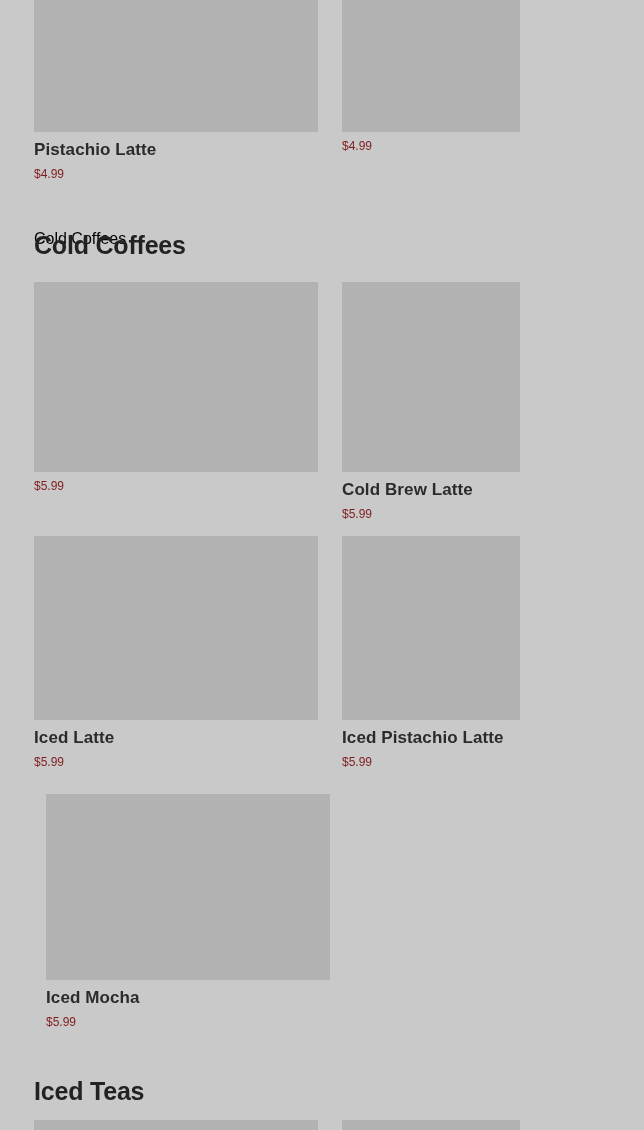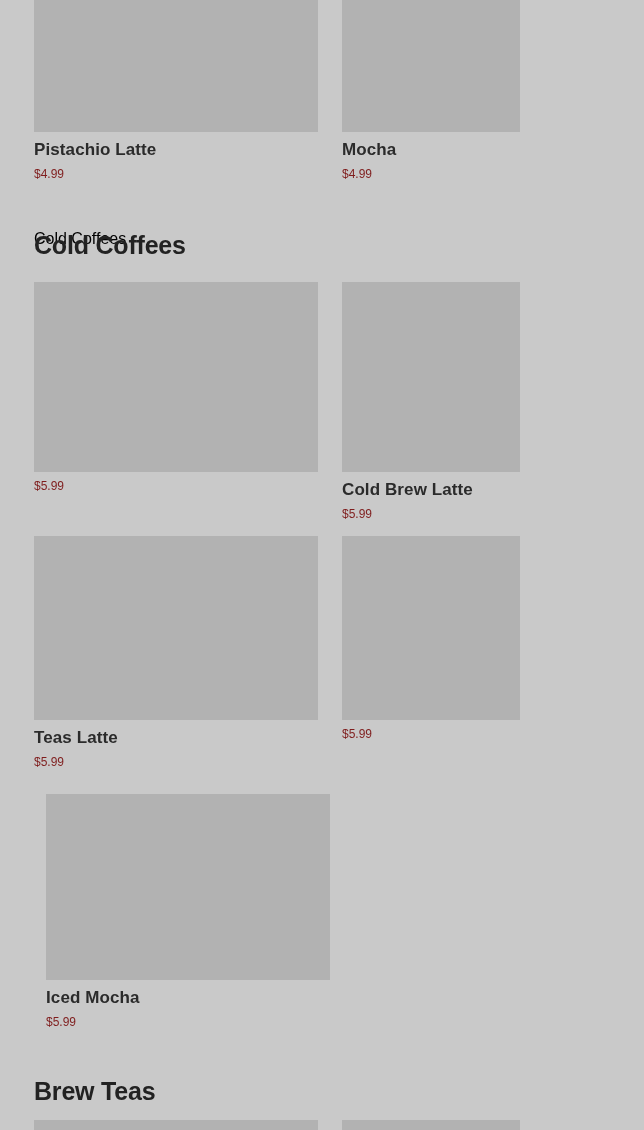--- a/index.html
+++ b/index.html
@@ -74,21 +74,20 @@
     <div class="grid">
 
       <div class="card">
         <div class="thumb" style="height:192px;"></div>
         <div class="card-title">Pistachio Latte</div>
         <div class="card-price">$4.99</div>
       </div>
 
       <div class="card">
         <div class="thumb" style="height:192px;"></div>
-        <div class="card-title">Mocha</div>
         <div class="card-price">$4.99</div>
       </div>
 
     </div>
   </div>
 
   <div class="abs" style="top:230px;">Cold Coffees</div>
   <div class="abs section-heading" style="top:230px;">Cold Coffees</div>
 
   <div class="rowwrap" style="top:282px;">
@@ -106,45 +105,46 @@
       </div>
 
     </div>
   </div>
 
   <div class="rowwrap" style="top:536px;">
     <div class="grid">
 
       <div class="card">
         <div class="thumb h184"></div>
-        <div class="card-title">Teas Latte</div>
+        <div class="card-title">Iced Latte</div>
         <div class="card-price">$5.99</div>
       </div>
 
       <div class="card">
         <div class="thumb h184"></div>
+        <div class="card-title">Iced Pistachio Latte</div>
         <div class="card-price">$5.99</div>
       </div>
 
     </div>
   </div>
 
   <div class="rowwrap" style="top:794px;margin-left:12px;">
     <div class="grid">
 
       <div class="card">
         <div class="thumb h186"></div>
         <div class="card-title">Iced Mocha</div>
         <div class="card-price">$5.99</div>
       </div>
 
     </div>
   </div>
 
-  <div class="abs section-heading" style="top:1076px;">Brew Teas</div>
+  <div class="abs section-heading" style="top:1076px;">Iced Teas</div>
 
   <div class="rowwrap" style="top:1120px;">
     <div class="grid">
 
       <div class="card">
         <div class="thumb cut-bottom"></div>
       </div>
 
       <div class="card">
         <div class="thumb cut-bottom"></div>

